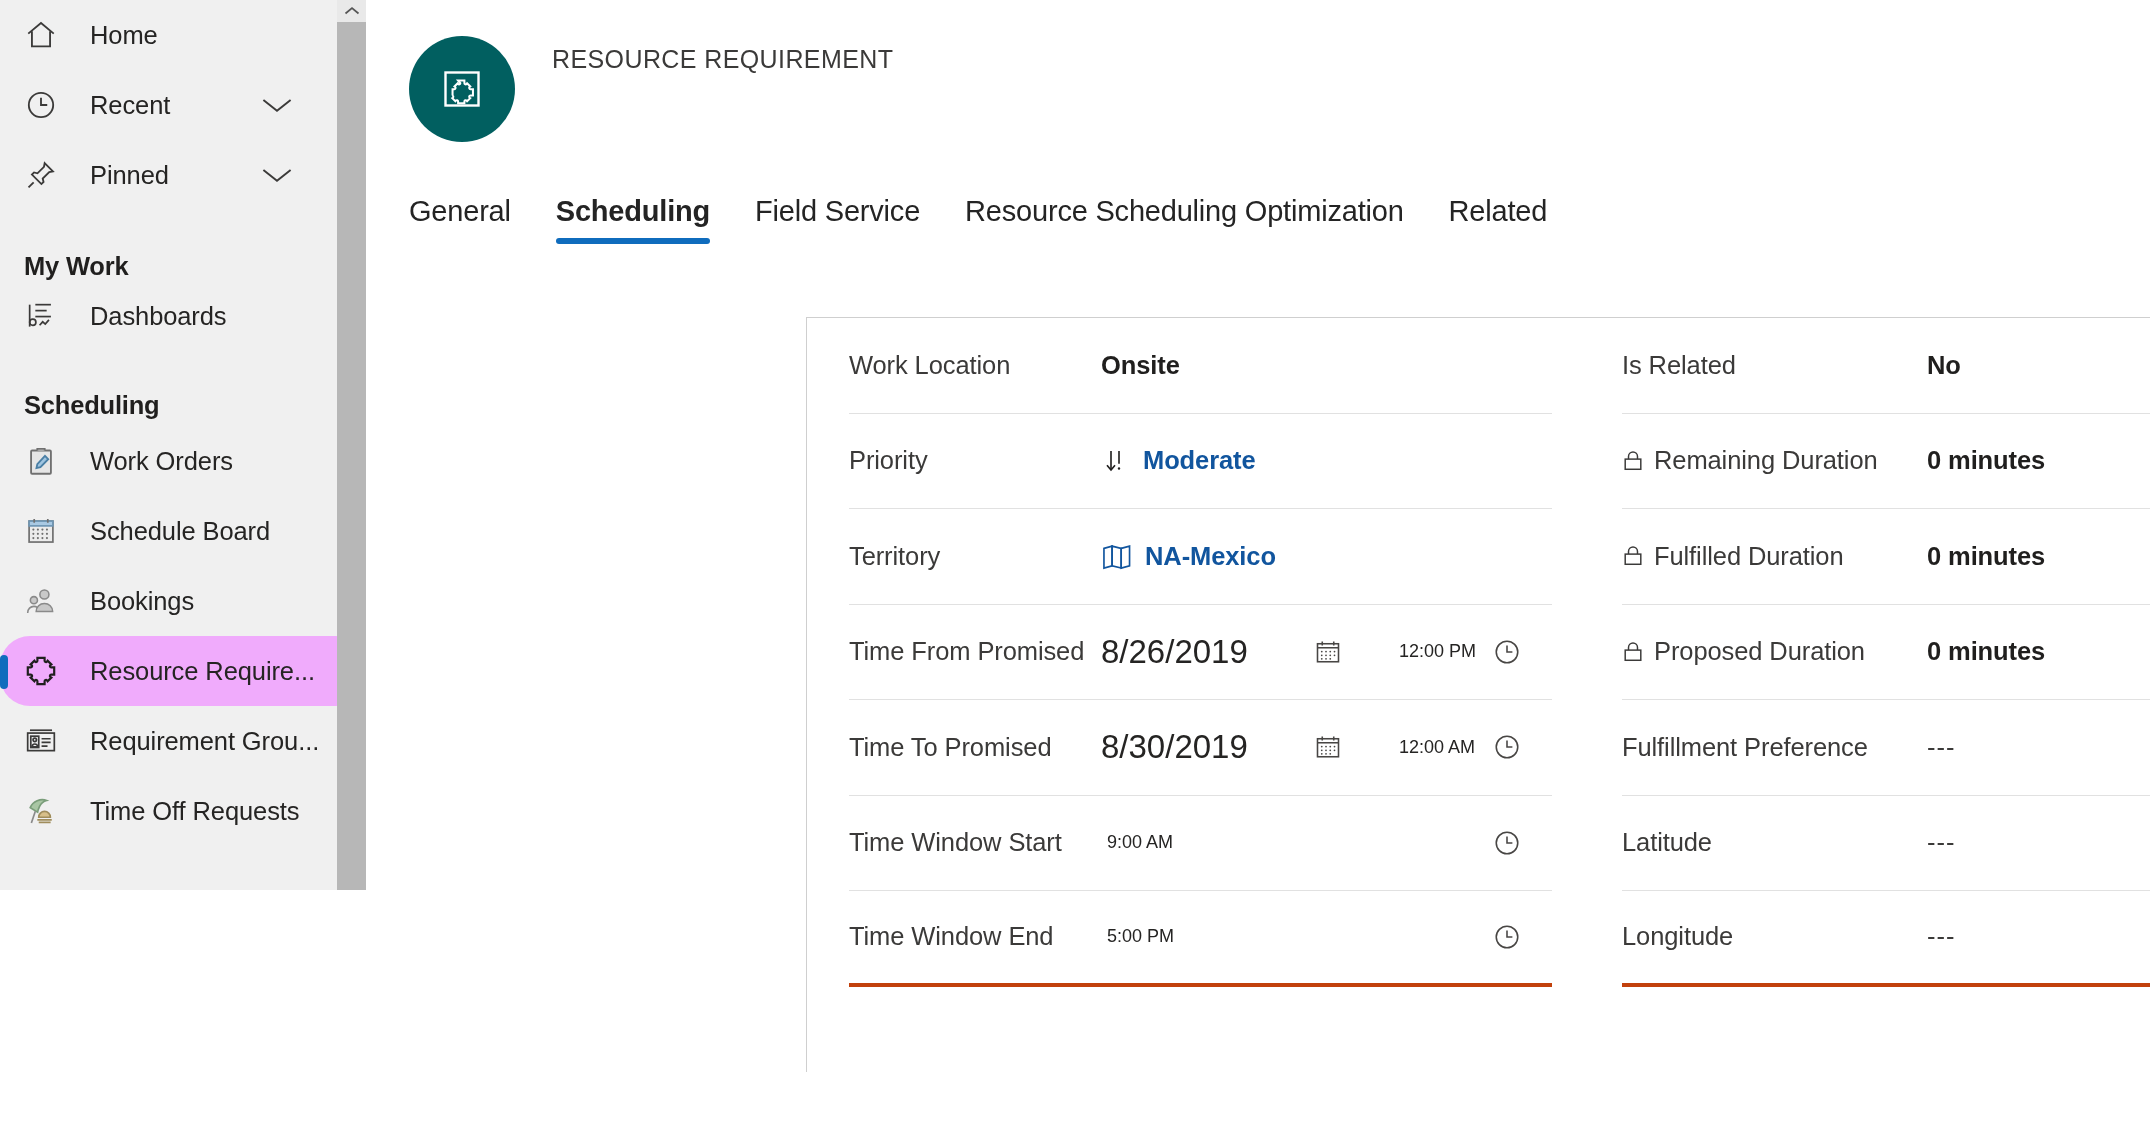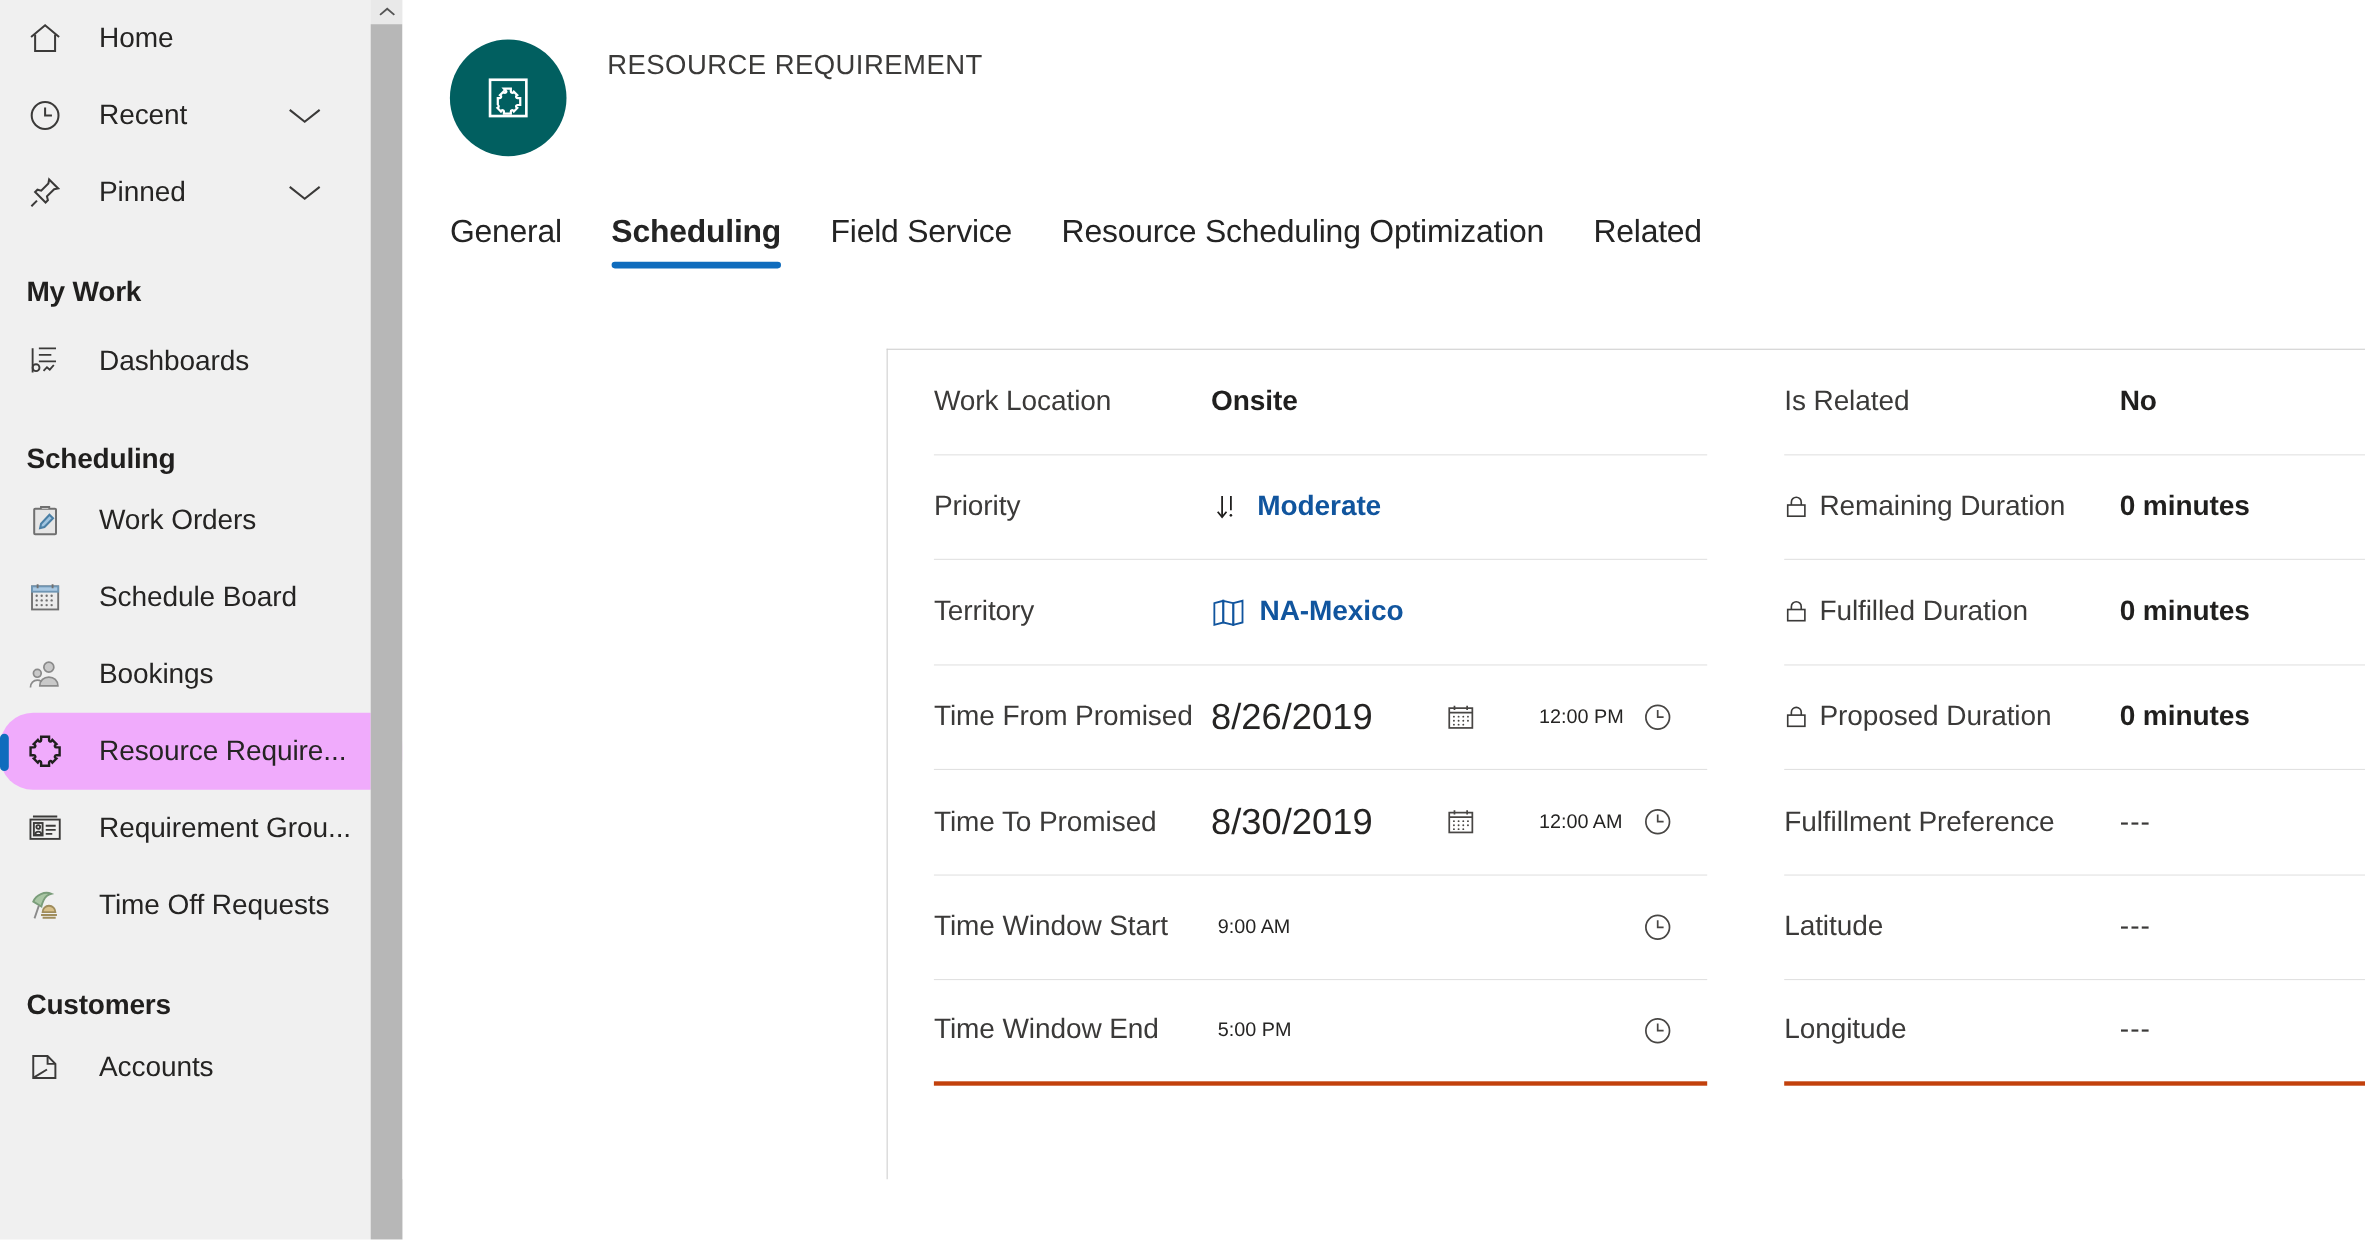--- a/index.html
+++ b/index.html
@@ -7,21 +7,21 @@
     width: 2150px; height: 1127px;
     overflow: hidden;
     background: #ffffff;
     font-family: "Liberation Sans", sans-serif;
     -webkit-font-smoothing: antialiased;
   }
   #app { display: flex; width: 2150px; height: 1127px; }
 
   
   .sidebar {
-    width: 366px; height: 1127px;
+    width: 366px; height: 890px;
     background: #f0f0f0;
     position: relative;
     flex: 0 0 366px;
     overflow: hidden;
   }
   .nav-top { padding-top: 0px; }
   .nav-item {
     display: flex; align-items: center;
     height: 70px;
     padding-left: 18px;
@@ -57,21 +57,21 @@
     background: #0f6cbd;
     border-radius: 4px;
   }
   .nav-group {
     font-size: 25.5px;
     font-weight: bold;
     color: #201f1e;
     padding-left: 24px;
     letter-spacing: -0.2px;
   }
-  .grp-mywork  { margin-top: 42px; margin-bottom: 12px; }
+  .grp-mywork  { margin-top: 42px; margin-bottom: 0; }
   .grp-sched   { margin-top: 40px; margin-bottom: 6px; }
   .grp-cust    { margin-top: 42px; margin-bottom: 6px; }
 
   
   .sb-track {
     position: absolute; top: 0; right: 0;
     width: 29px; height: 1127px;
     background: #f7f7f7;
   }
   .sb-up {

